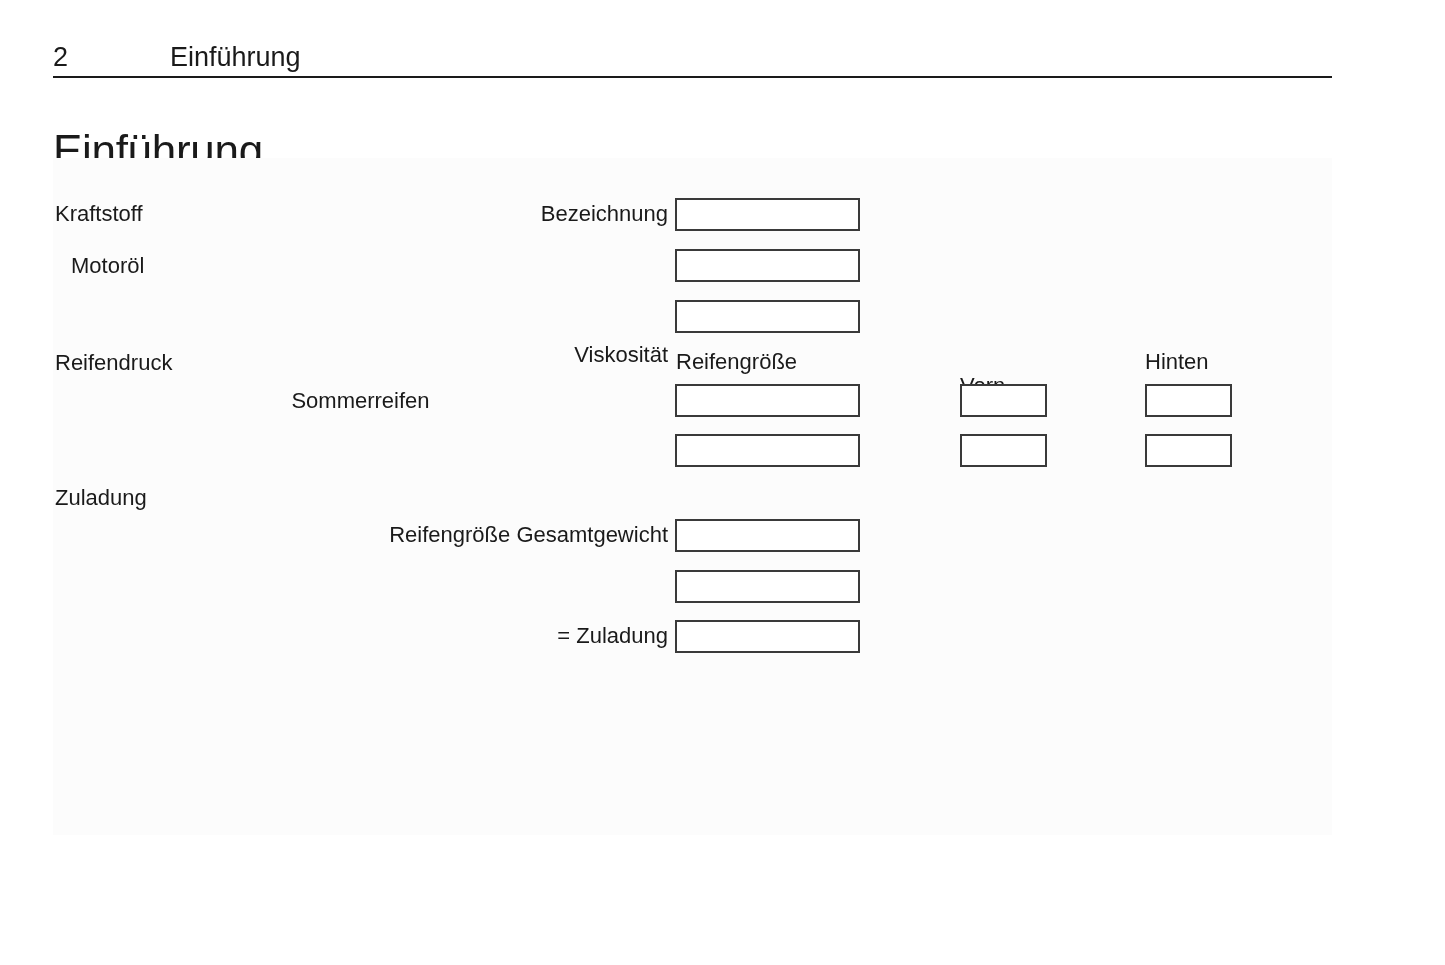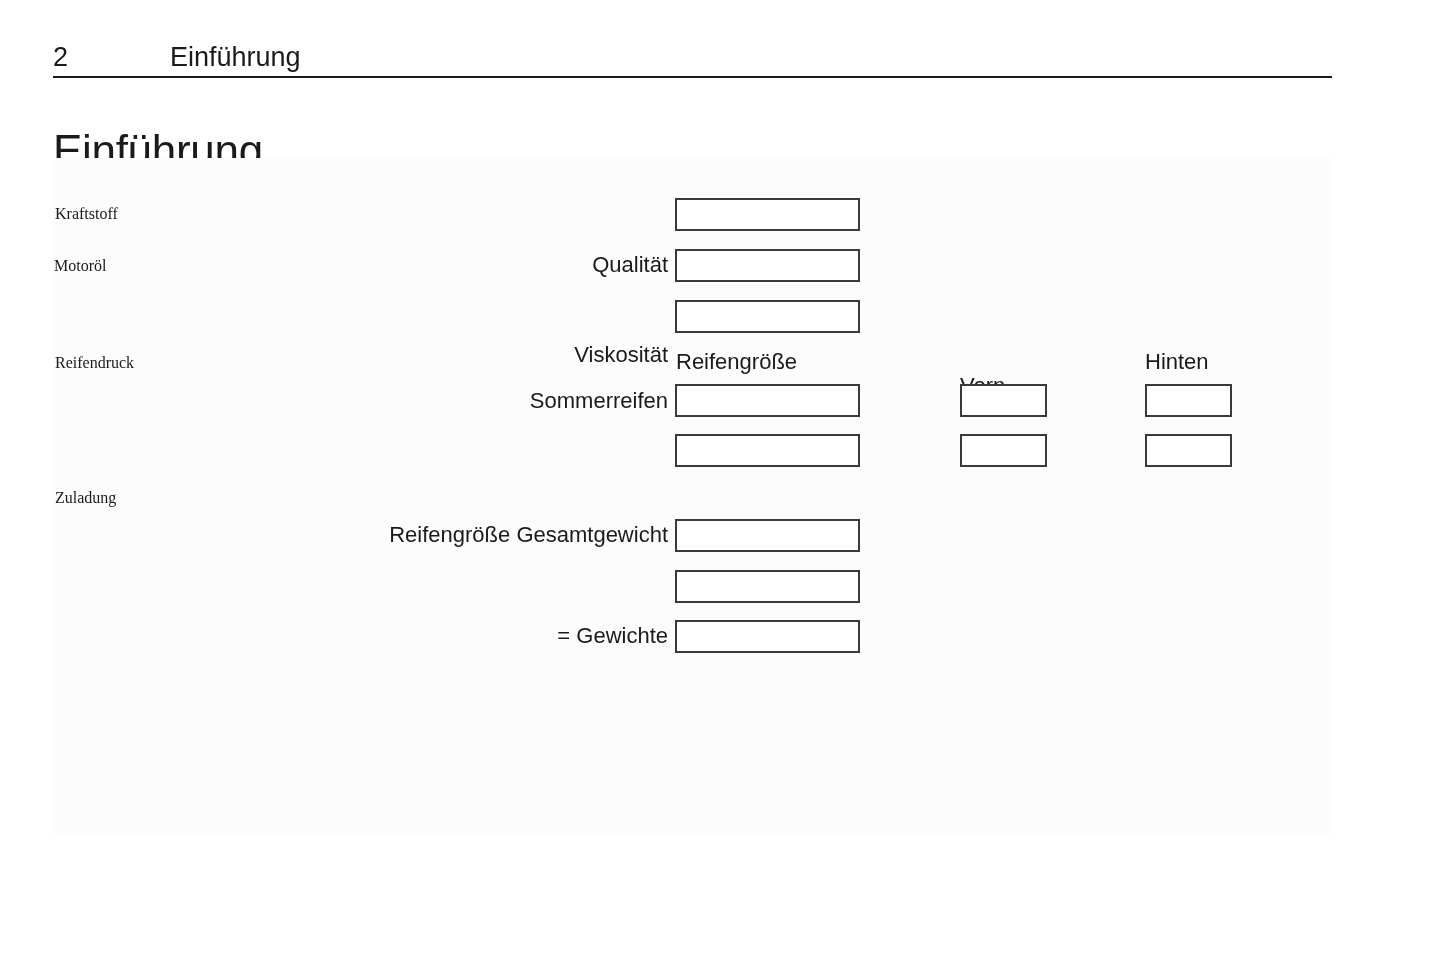--- a/index.html
+++ b/index.html
@@ -59,25 +59,24 @@
     left: 53px;
     top: 158px;
     width: 1279px;
     height: 677px;
     background: #fcfcfc;
   }
 
   
   .section-label {
     position: absolute;
-    font-size: 16px;
+    font-size: 22px;
     line-height: 26px;
     color: #1a1a1a;
     white-space: nowrap;
-    font-family: Liberation Serif, serif;
   }
   .field-label {
     position: absolute;
     font-size: 22px;
     line-height: 26px;
     color: #1a1a1a;
     text-align: right;
     white-space: nowrap;
   }
   .col-header {
@@ -112,48 +111,48 @@
   <span class="page-number">2</span>
   <span class="section-name">Einführung</span>
 </div>
 
 <h1 class="page-title">Einführung</h1>
 
 <div class="panel">
 
   <div class="section-label" style="left:2px; top:43px;">Kraftstoff</div>
 
-  <div class="section-label" style="left:1px; top:95px;">Motoröl</div>
+  <div class="section-label" style="left:18px; top:95px;">Motoröl</div>
 
   <div class="section-label" style="left:2px; top:192px;">Reifendruck</div>
 
   <div class="section-label" style="left:2px; top:327px;">Zuladung</div>
 
+  <div class="field-label label-col" style="top:43px;">Bezeichnung</div>
   <div class="box wide" style="left:622px; top:40px;"></div>
 
-  <div class="field-label label-col" style="top:94px;">Qualität</div>
   <div class="box wide" style="left:622px; top:91px;"></div>
 
   <div class="field-label label-col" style="top:144px;margin-top:40px;">Viskosität</div>
   <div class="box wide" style="left:622px; top:142px;"></div>
 
   <div class="col-header" style="left:623px; top:191px;">Reifengröße</div>
   <div class="col-header" style="left:907px; top:191px;margin-top:24px;">Vorn</div>
   <div class="col-header" style="left:1092px; top:191px;">Hinten</div>
 
-  <div class="field-label label-col" style="top:230px;">Sommerreifen</div>
+  <div class="field-label label-col" style="top:230px;text-align:center;">Sommerreifen</div>
   <div class="box wide" style="left:622px; top:226px;"></div>
   <div class="box small" style="left:907px; top:226px;"></div>
   <div class="box small" style="left:1092px; top:226px;"></div>
 
   <div class="box wide" style="left:622px; top:276px;"></div>
   <div class="box small" style="left:907px; top:276px;"></div>
   <div class="box small" style="left:1092px; top:276px;"></div>
 
   <div class="field-label label-col" style="top:364px;">Reifengröße Gesamtgewicht</div>
   <div class="box wide" style="left:622px; top:361px;"></div>
 
   <div class="box wide" style="left:622px; top:412px;"></div>
 
-  <div class="field-label label-col" style="top:465px;">= Gewichte</div>
+  <div class="field-label label-col" style="top:465px;">= Zuladung</div>
   <div class="box wide" style="left:622px; top:462px;"></div>
 
 </div>
 
 </body></html>

